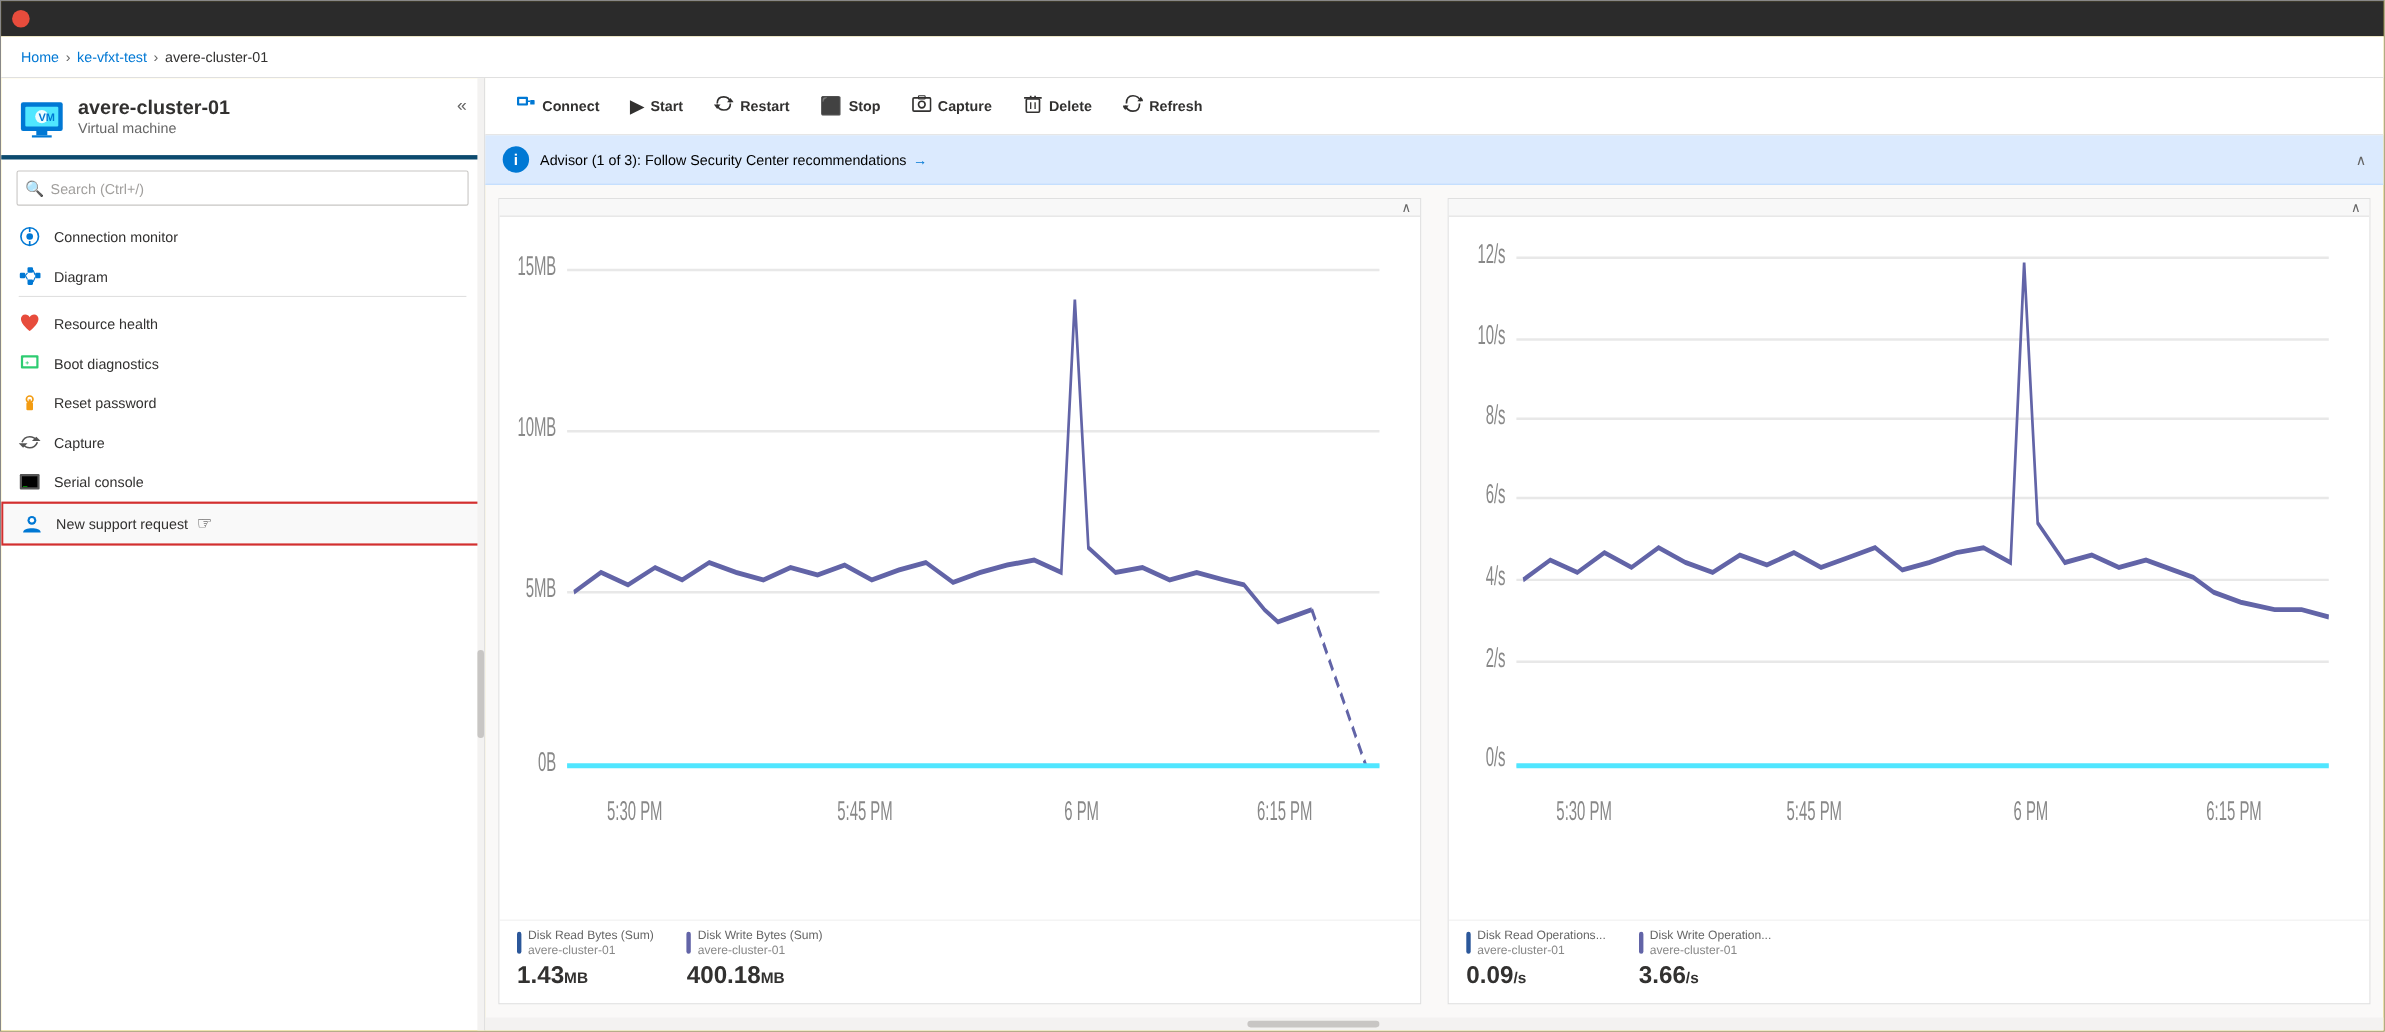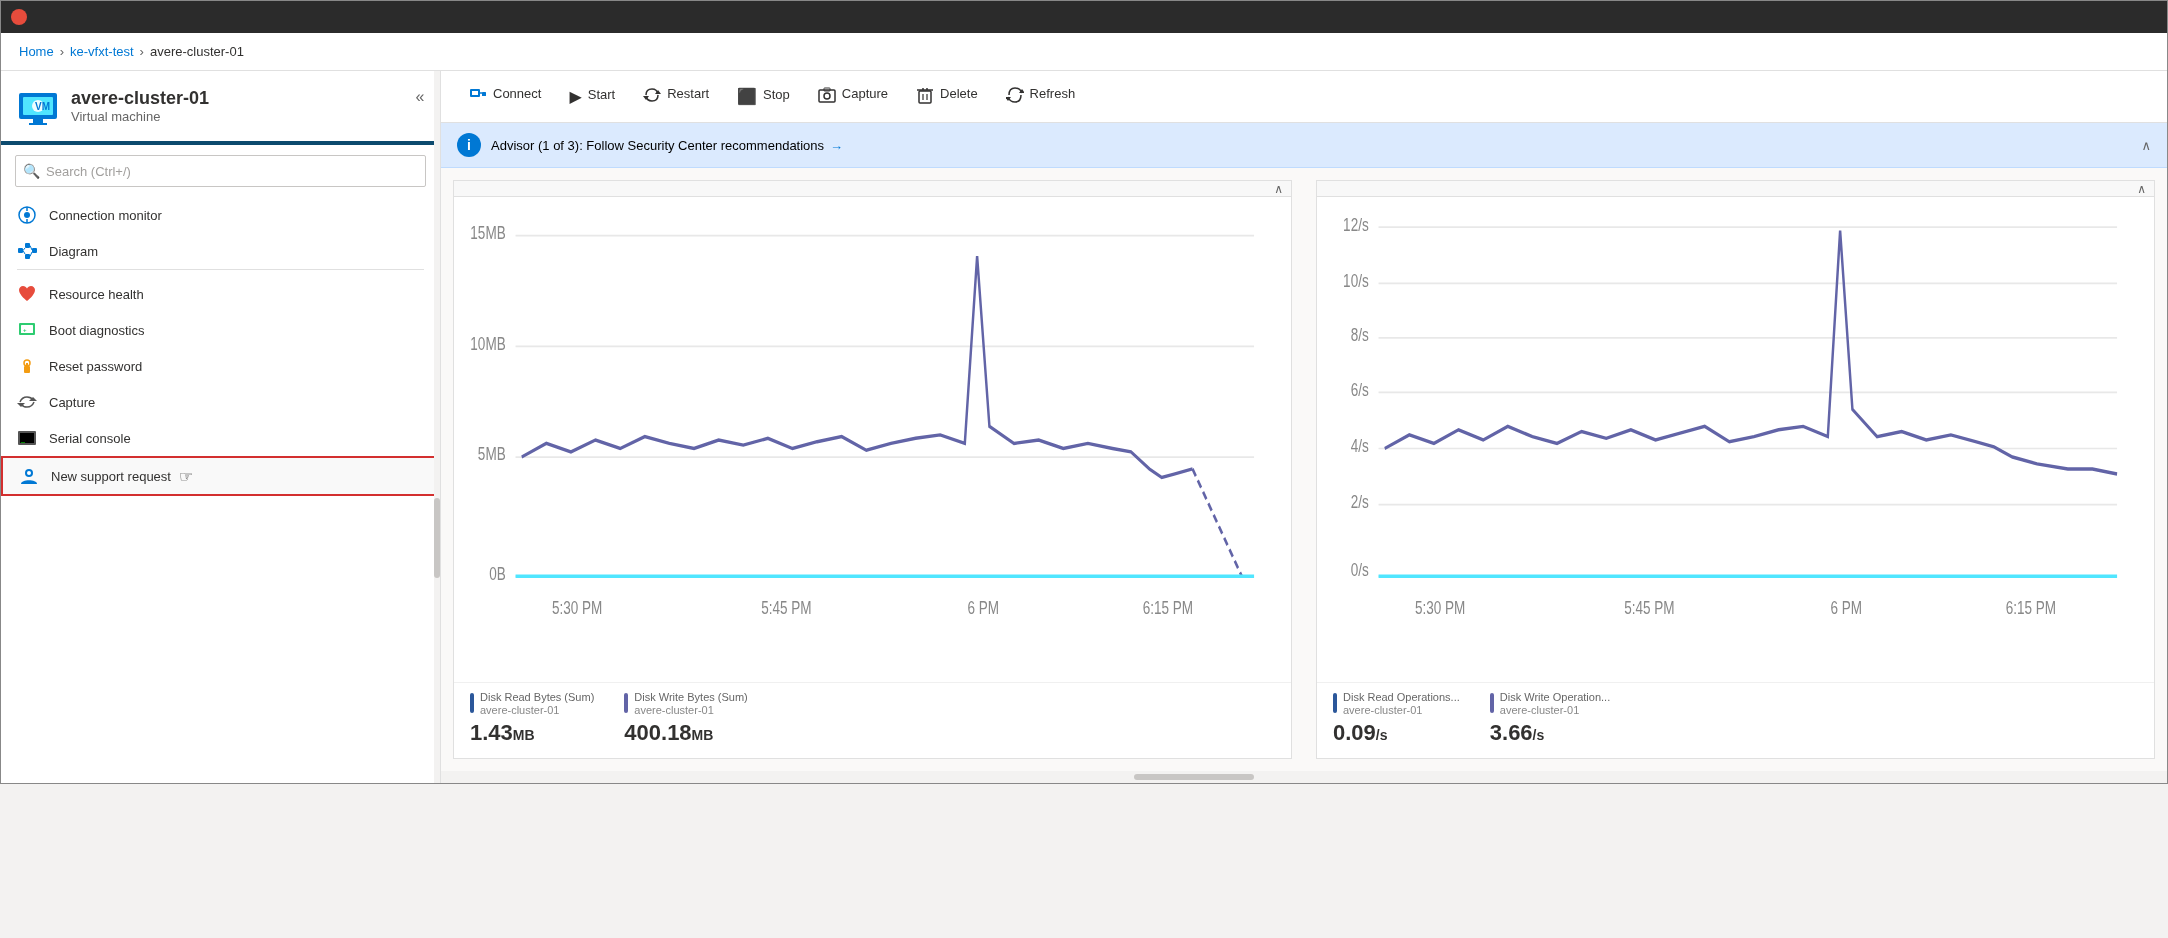--- a/index.html
+++ b/index.html
@@ -1,18 +1,18 @@
 <!DOCTYPE html>
 <html><head>
   <meta charset="utf-8">
   <style>
     * { box-sizing: border-box; margin: 0; padding: 0; }
     body { font-family: 'Segoe UI', Arial, sans-serif; font-size: 13px; background: #f3f2f1; overflow: hidden; }
 
-    .window { width: 2168px; height: 784px; background: #fde047; border: 1px solid #888; display: flex; flex-direction: column; }
+    .window { width: 2168px; height: 938px; background: #fde047; border: 1px solid #888; display: flex; flex-direction: column; }
 
     .title-bar { height: 32px; background: #2b2b2b; display: flex; align-items: center; padding: 0 10px; }
     .title-bar-close { width: 16px; height: 16px; background: #e74c3c; border-radius: 50%; margin-right: 6px; }
 
     .breadcrumb-bar { height: 38px; background: #fff; border-bottom: 1px solid #e0e0e0; display: flex; align-items: center; padding: 0 18px; font-size: 13px; }
     .breadcrumb-bar a { color: #0078d4; text-decoration: none; }
     .breadcrumb-sep { margin: 0 6px; color: #666; }
     .breadcrumb-current { color: #323130; }
 
     .main-layout { display: flex; flex: 1; overflow: hidden; }
@@ -40,21 +40,21 @@
 
     .nav-item.active-selected { background: #f0f6ff; border: 2px solid #e00; }
 
     .scrollbar-track { position: absolute; right: 0; top: 0; bottom: 0; width: 6px; background: #f3f2f1; }
     .scrollbar-thumb { position: absolute; right: 0; top: 60%; width: 6px; height: 80px; background: #c8c6c4; border-radius: 3px; }
 
     .content-area { flex: 1; display: flex; flex-direction: column; overflow: hidden; background: #faf9f8; }
 
     .toolbar { height: 52px; background: #fff; border-bottom: 1px solid #e0e0e0; display: flex; align-items: center; padding: 0 16px; gap: 4px; }
 
-    .toolbar-btn { display: flex; align-items: flex-start; gap: 6px; padding: 6px 12px; background: transparent; border: none; cursor: pointer; font-size: 13px; color: #323130; border-radius: 2px; white-space: nowrap; }
+    .toolbar-btn { display: flex; align-items: center; gap: 6px; padding: 6px 12px; background: transparent; border: none; cursor: pointer; font-size: 13px; color: #323130; border-radius: 2px; white-space: nowrap; font-weight: bold; }
     .toolbar-btn .btn-icon { font-size: 16px; }
 
     .advisor-banner { display: flex; align-items: center; padding: 10px 16px; background: #dbeafe; border-bottom: 1px solid #bfdbfe; font-size: 13px; }
     .advisor-icon { width: 24px; height: 24px; background: #0078d4; border-radius: 50%; display: flex; align-items: center; justify-content: center; color: #fff; margin-right: 10px; font-size: 14px; font-weight: 700; flex-shrink: 0; }
     .advisor-arrow { margin-left: 6px; color: #0078d4; }
     .advisor-chevron { margin-left: auto; color: #666; cursor: pointer; }
 
     .charts-area { flex: 1; display: flex; gap: 0; overflow: hidden; padding: 0; }
 
     .chart-panel { flex: 1; background: #fff; margin: 12px; border: 1px solid #e0e0e0; display: flex; flex-direction: column; overflow: hidden; }

